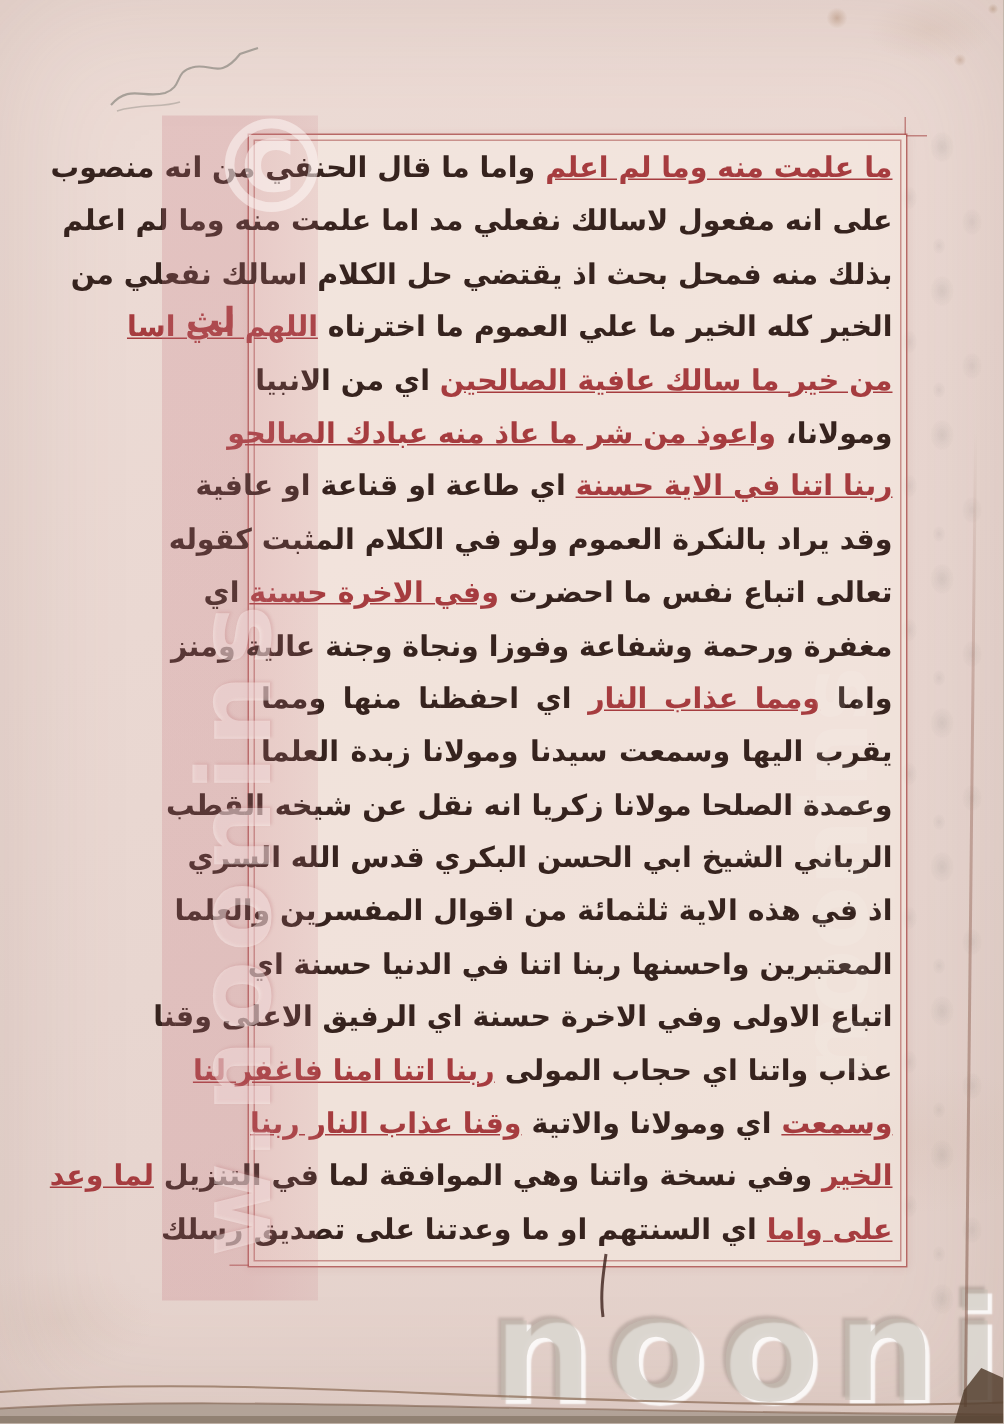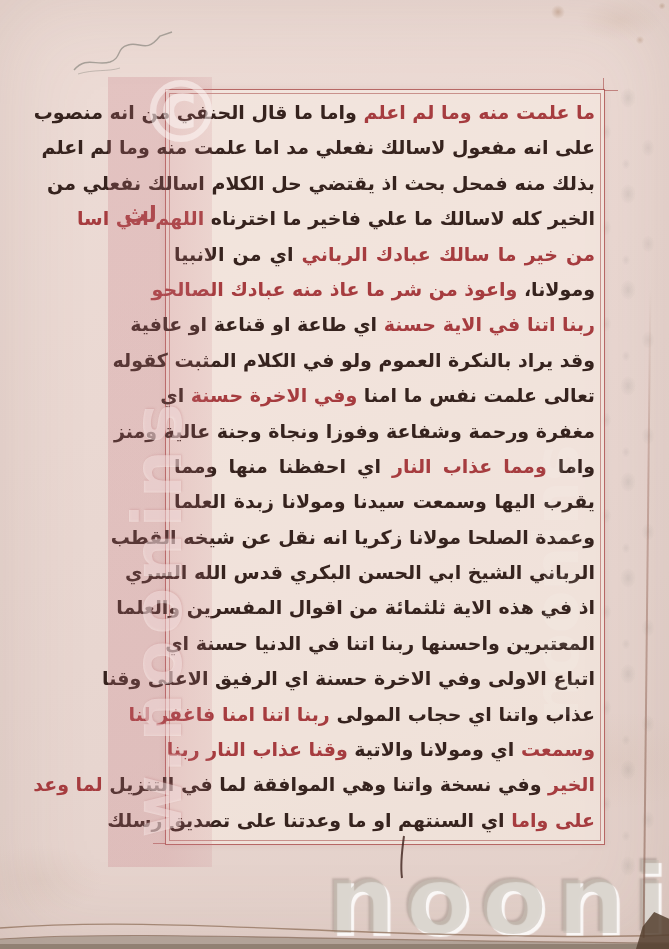--- a/index.html
+++ b/index.html
@@ -36,21 +36,21 @@
   .frame-inner{position:absolute;inset:3px;border:1px solid rgba(160,62,60,0.5);}
   .tick{position:absolute;background:rgba(167,73,71,0.6);}
   .tick.tr-h{left:438px;top:0;width:14px;height:1px;}
   .tick.tr-v{left:437px;top:-12px;width:1px;height:12px;}
   .tick.bl-h{left:-13px;top:753px;width:13px;height:1px;}
   
   .ms-text{position:absolute;left:174px;top:95px;width:421px;height:744px;}
   .ms-line{direction:rtl;unicode-bidi:embed;white-space:nowrap;
     height:35.4px;line-height:35.4px;font-size:19px;font-weight:bold;
     text-align:justify;text-align-last:justify;letter-spacing:.5px;}
-  .ink-red{color:var(--red-ink,#a63c3f);}
+  .ink-red{color:var(--red-ink,#a63c3f);text-decoration:underline;}
   .ink-black{color:var(--black-ink,#36231e);}
   
   .margin-note{position:absolute;left:124px;top:201px;font-size:23px;font-weight:bold;
     color:var(--red-ink,#a63c3f);direction:rtl;}
   
   .descender{position:absolute;left:394px;top:834px;pointer-events:none;}
   
   .wm-band{position:absolute;left:108px;top:77px;width:104px;height:790px;pointer-events:none;
     background:linear-gradient(90deg, rgba(198,118,128,0.24) 0 55%, rgba(198,118,128,0.15));}
   .wm-side{position:absolute;left:118px;top:228px;height:610px;width:96px;pointer-events:none;
@@ -95,26 +95,26 @@
     <div class="frame-inner"></div>
     <div class="tick tr-h"></div>
     <div class="tick tr-v"></div>
     <div class="tick bl-h"></div>
   </div>
 
   <div class="ms-text">
       <div class="ms-line"><span class="ink-red">ما علمت منه وما لم اعلم</span> <span class="ink-black">واما ما قال الحنفي من انه منصوب</span></div>
       <div class="ms-line"><span class="ink-black">على انه مفعول لاسالك نفعلي مد اما علمت منه وما لم اعلم</span></div>
       <div class="ms-line"><span class="ink-black">بذلك منه فمحل بحث اذ يقتضي حل الكلام اسالك نفعلي من</span></div>
-      <div class="ms-line"><span class="ink-black">الخير كله لاسالك ما علي فاخير ما اخترناه</span> <span class="ink-red">اللهم اني اسا</span></div>
-      <div class="ms-line"><span class="ink-red">من خير ما سالك عبادك الرباني</span> <span class="ink-black">اي من الانبيا</span></div>
+      <div class="ms-line"><span class="ink-black">الخير كله الخير ما علي العموم ما اخترناه</span> <span class="ink-red">اللهم اني اسا</span></div>
+      <div class="ms-line"><span class="ink-red">من خير ما سالك عافية الصالحين</span> <span class="ink-black">اي من الانبيا</span></div>
       <div class="ms-line"><span class="ink-black">ومولانا،</span> <span class="ink-red">واعوذ من شر ما عاذ منه عبادك الصالحو</span></div>
       <div class="ms-line"><span class="ink-red">ربنا اتنا في الاية حسنة</span> <span class="ink-black">اي طاعة او قناعة او عافية</span></div>
       <div class="ms-line"><span class="ink-black">وقد يراد بالنكرة العموم ولو في الكلام المثبت كقوله</span></div>
-      <div class="ms-line"><span class="ink-black">تعالى علمت نفس ما امنا</span> <span class="ink-red">وفي الاخرة حسنة</span> <span class="ink-black">اي</span></div>
+      <div class="ms-line"><span class="ink-black">تعالى اتباع نفس ما احضرت</span> <span class="ink-red">وفي الاخرة حسنة</span> <span class="ink-black">اي</span></div>
       <div class="ms-line"><span class="ink-black">مغفرة ورحمة وشفاعة وفوزا ونجاة وجنة عالية ومنز</span></div>
       <div class="ms-line"><span class="ink-black">واما</span> <span class="ink-red">ومما عذاب النار</span> <span class="ink-black">اي احفظنا منها ومما</span></div>
       <div class="ms-line"><span class="ink-black">يقرب اليها وسمعت سيدنا ومولانا زبدة العلما</span></div>
       <div class="ms-line"><span class="ink-black">وعمدة الصلحا مولانا زكريا انه نقل عن شيخه القطب</span></div>
       <div class="ms-line"><span class="ink-black">الرباني الشيخ ابي الحسن البكري قدس الله السري</span></div>
       <div class="ms-line"><span class="ink-black">اذ في هذه الاية ثلثمائة من اقوال المفسرين والعلما</span></div>
       <div class="ms-line"><span class="ink-black">المعتبرين واحسنها ربنا اتنا في الدنيا حسنة اي</span></div>
       <div class="ms-line"><span class="ink-black">اتباع الاولى وفي الاخرة حسنة اي الرفيق الاعلى وقنا</span></div>
       <div class="ms-line"><span class="ink-black">عذاب واتنا اي حجاب المولى</span> <span class="ink-red">ربنا اتنا امنا فاغفر لنا</span></div>
       <div class="ms-line"><span class="ink-red">وسمعت</span> <span class="ink-black">اي ومولانا والاتية</span> <span class="ink-red">وقنا عذاب النار ربنا</span></div>

